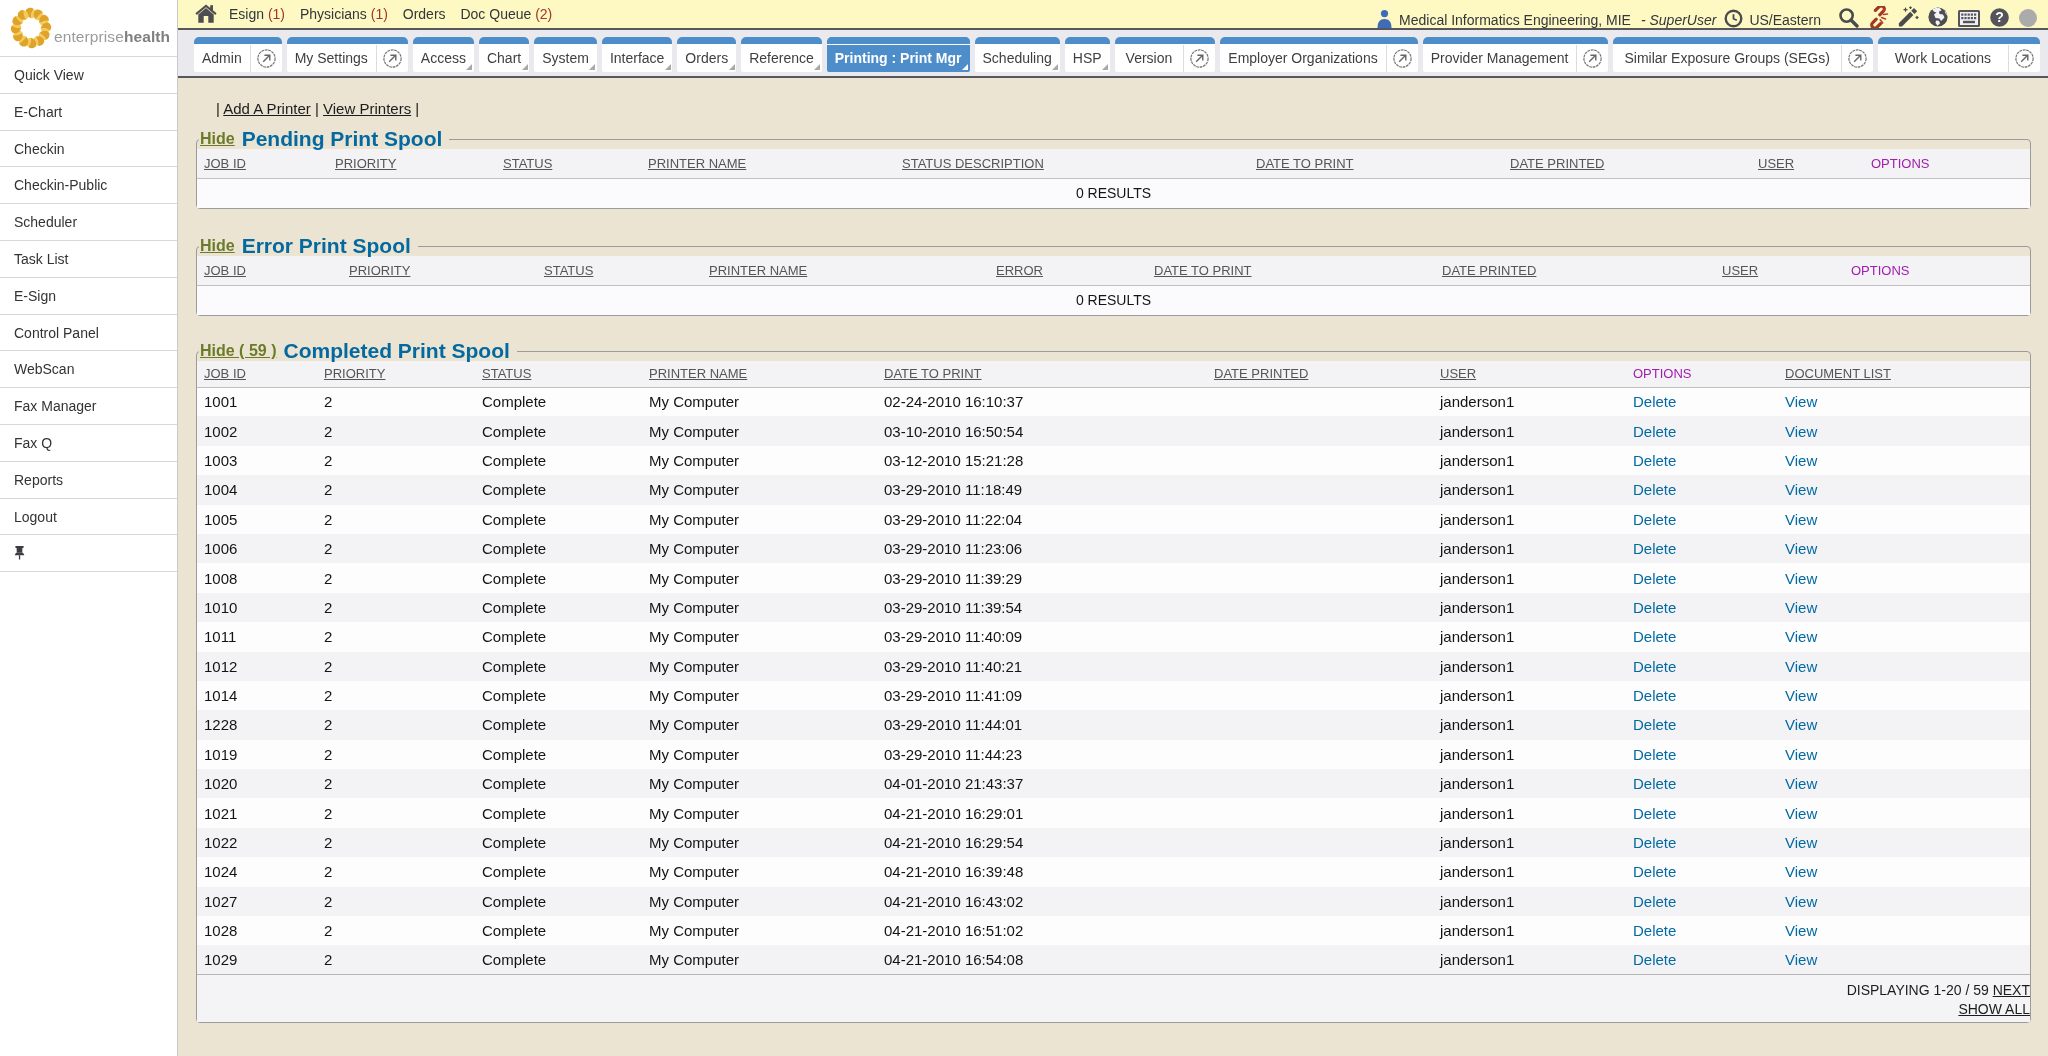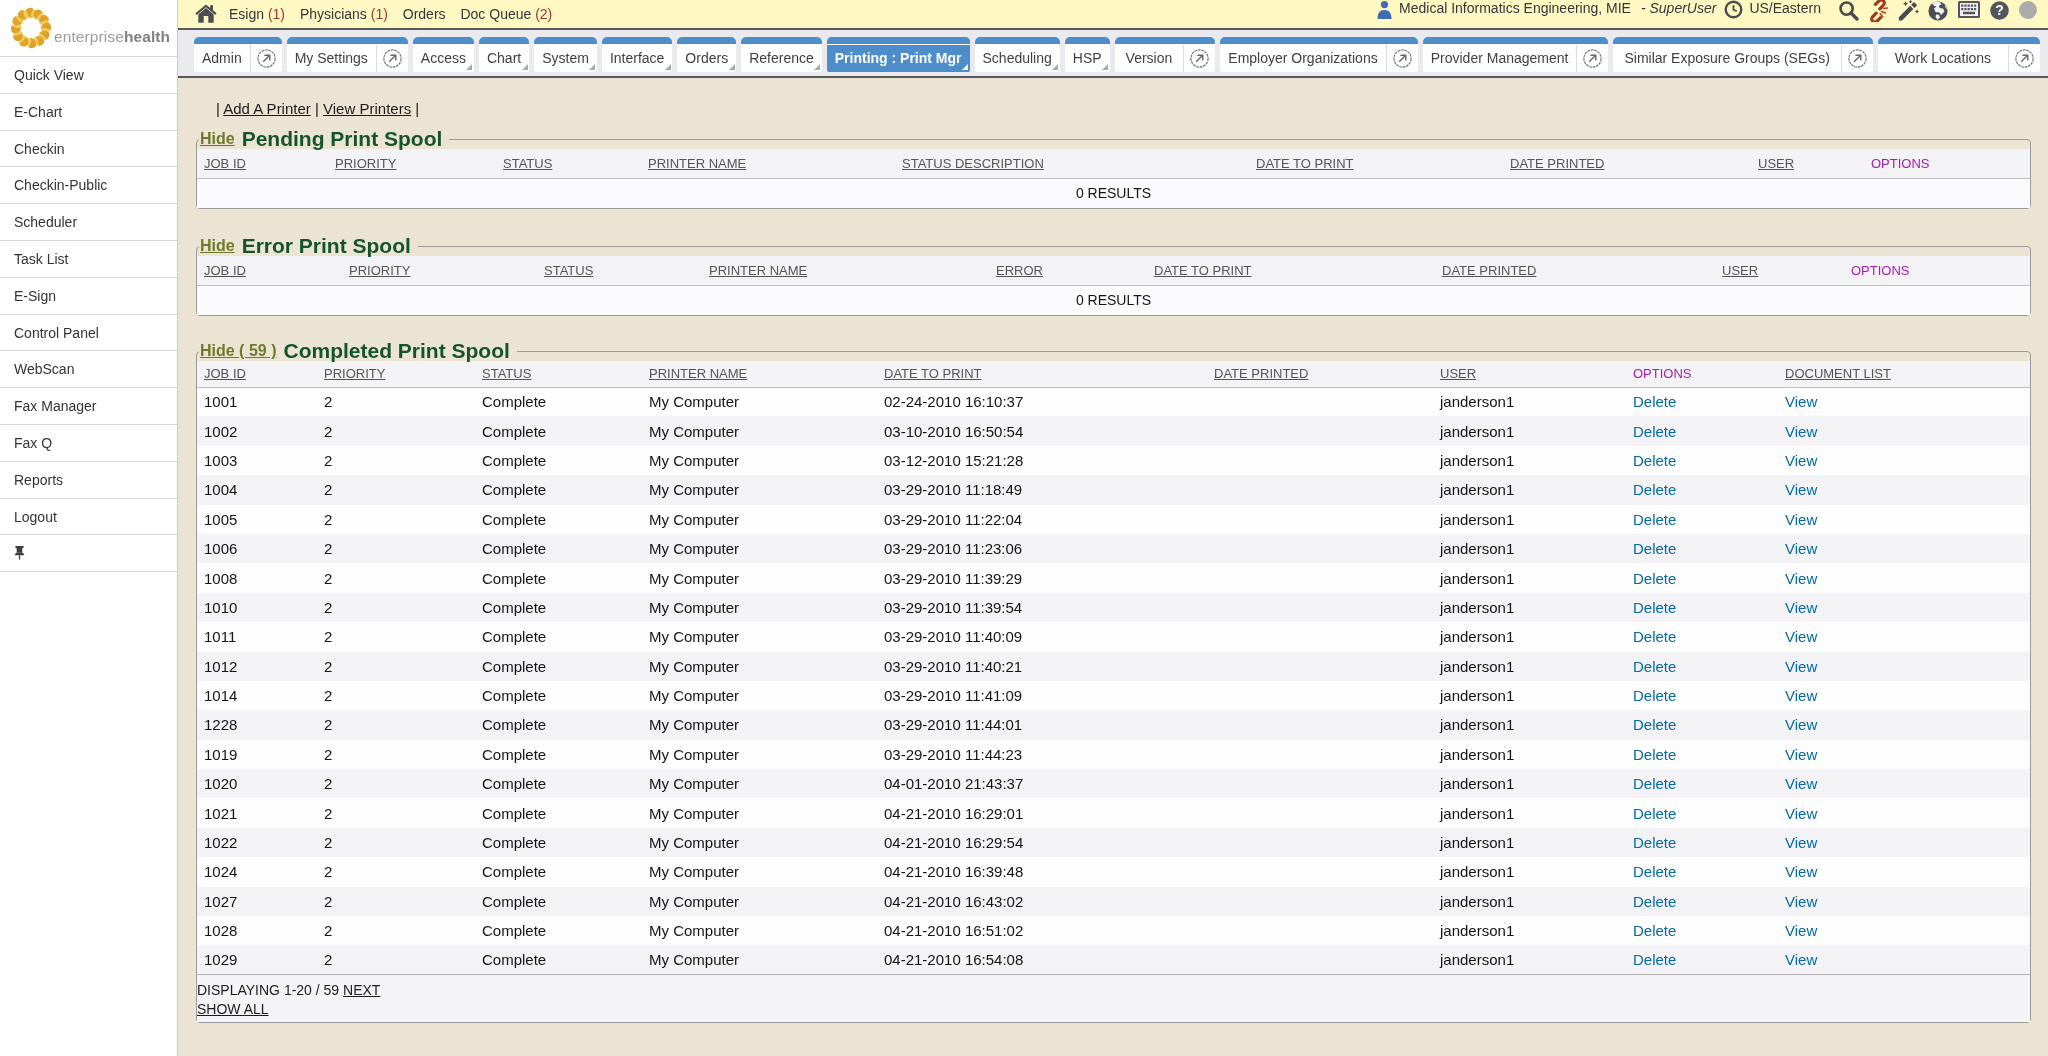--- a/index.html
+++ b/index.html
@@ -15,21 +15,21 @@
 #menu { list-style:none; border-top:1px solid #d8d8d8; }
 #menu li { height:36.8px; line-height:36.8px; border-bottom:1px solid #d8d8d8; padding-left:14px; font-size:14px; color:#333; }
 #menu li.pin { display:flex; align-items:center; }
 
 #main { margin-left:178px; }
 #topbar { height:30px; background:#fef9c3; border-bottom:2px solid #56575b; position:relative; font-size:14px; color:#33363b; }
 #topbar .hm { position:absolute; left:17px; top:4px; }
 #topbar .tmenu { position:absolute; left:51px; top:6px; }
 #topbar .tmenu span.itm { margin-right:11px; }
 #topbar .cnt { color:#a33530; }
-#topbar .right { position:absolute; right:10px; top:0px; height:28px; display:flex; align-items:flex-start; }
+#topbar .right { position:absolute; right:10px; top:0px; height:28px; display:flex; align-items:flex-end; }
 #topbar .right .usr { margin-left:6px; }
 #topbar .right .su { font-style:italic; margin-left:10px; }
 #topbar .right .tz { margin-left:6px; }
 .ticon { margin-left:8px; display:inline-flex; }
 
 #tabbar { height:48px; background:#e9e9ee; border-bottom:2px solid #56575b; position:relative; }
 #tabs { position:absolute; left:16px; top:7px; display:flex; }
 .tab { margin-right:5px; background:#ffffff; border-radius:5px 5px 2px 2px; height:34.5px; display:flex; flex-direction:column; position:relative; flex:none; }
 .tab .cap { height:7px; background:#4c8dca; border-radius:5px 5px 0 0; }
 .tab .bd { flex:1; border-top:1.5px solid #fff; display:flex; align-items:center; font-size:14px; color:#3f3f3f; white-space:nowrap; }
@@ -40,33 +40,33 @@
 .tab.active .tri { border-bottom-color:#fff; }
 .tab .sep { width:1px; align-self:stretch; background:#dcdcdc; }
 .tab .ico { width:31px; display:flex; align-items:center; justify-content:center; }
 
 #content { position:relative; }
 .links { padding:22px 12px 0 38px; font-size:15px; color:#1c1c1c; height:51px; }
 .links a { color:#1c1c1c; }
 fieldset { border:1px solid #9b9b9b; border-radius:4px; margin:0 17px 0 18px; padding:0; }
 fieldset legend { margin-left:2px; padding:0 7px 0 1px; height:20px; line-height:20px; white-space:nowrap; display:flex; align-items:center; }
 legend a.hide { font-size:16px; font-weight:bold; color:#6b7b2a; }
-legend .ttl { font-size:21px; font-weight:bold; color:#14532d; margin-left:7px; }
+legend .ttl { font-size:21px; font-weight:bold; color:#0369a1; margin-left:7px; }
 fieldset.gap { margin-top:27px; }
 table.spool { width:100%; border-collapse:collapse; table-layout:fixed; }
 table.spool th { background:#f3f3f5; font-size:13px; font-weight:normal; color:#555; text-align:left; padding:0 0 0 7px; height:29px; border-bottom:1px solid #c0c0c0; }
 table.spool th span { text-decoration:underline; }
 table.spool th.nou span { text-decoration:none; color:#a21caf; }
 table.spool td { font-size:15px; color:#141414; padding:0 0 0 7px; }
 table.spool td.res { text-align:center; height:30px; background:#fbfbfd; font-size:14px; color:#141414; padding:0; }
 table.comp td { height:29.4px; background:#fdfdfe; }
 table.comp tr.alt td { background:#f3f3f6; }
 table.comp th { height:26px; }
 a.dk { color:#0369a1; text-decoration:none; }
-tr.foot td { background:#f4f4f6; border-top:1px solid #b5b5b5; text-align:left; height:47px; padding:6px 0 0 0; vertical-align:top; font-size:14px; color:#1c1c1c; line-height:19px; }
+tr.foot td { background:#f4f4f6; border-top:1px solid #b5b5b5; text-align:right; height:47px; padding:6px 0 0 0; vertical-align:top; font-size:14px; color:#1c1c1c; line-height:19px; }
 tr.foot a { color:#1c1c1c; }
 </style>
 </head>
 <body>
 <div id="sidebar">
   <div id="logo">
     <svg class="flower" width="42" height="42" viewBox="0 0 42 42">
       <g id="petals">
           <g transform="rotate(0 21 21)">
             <path d="M21 11.2 C17.2 10.2 14.6 6.4 16.2 2.6 C18.4 0.4 21.8 0.2 23.6 2.0 L21.6 7 Z" fill="#dfa32b"></path>

